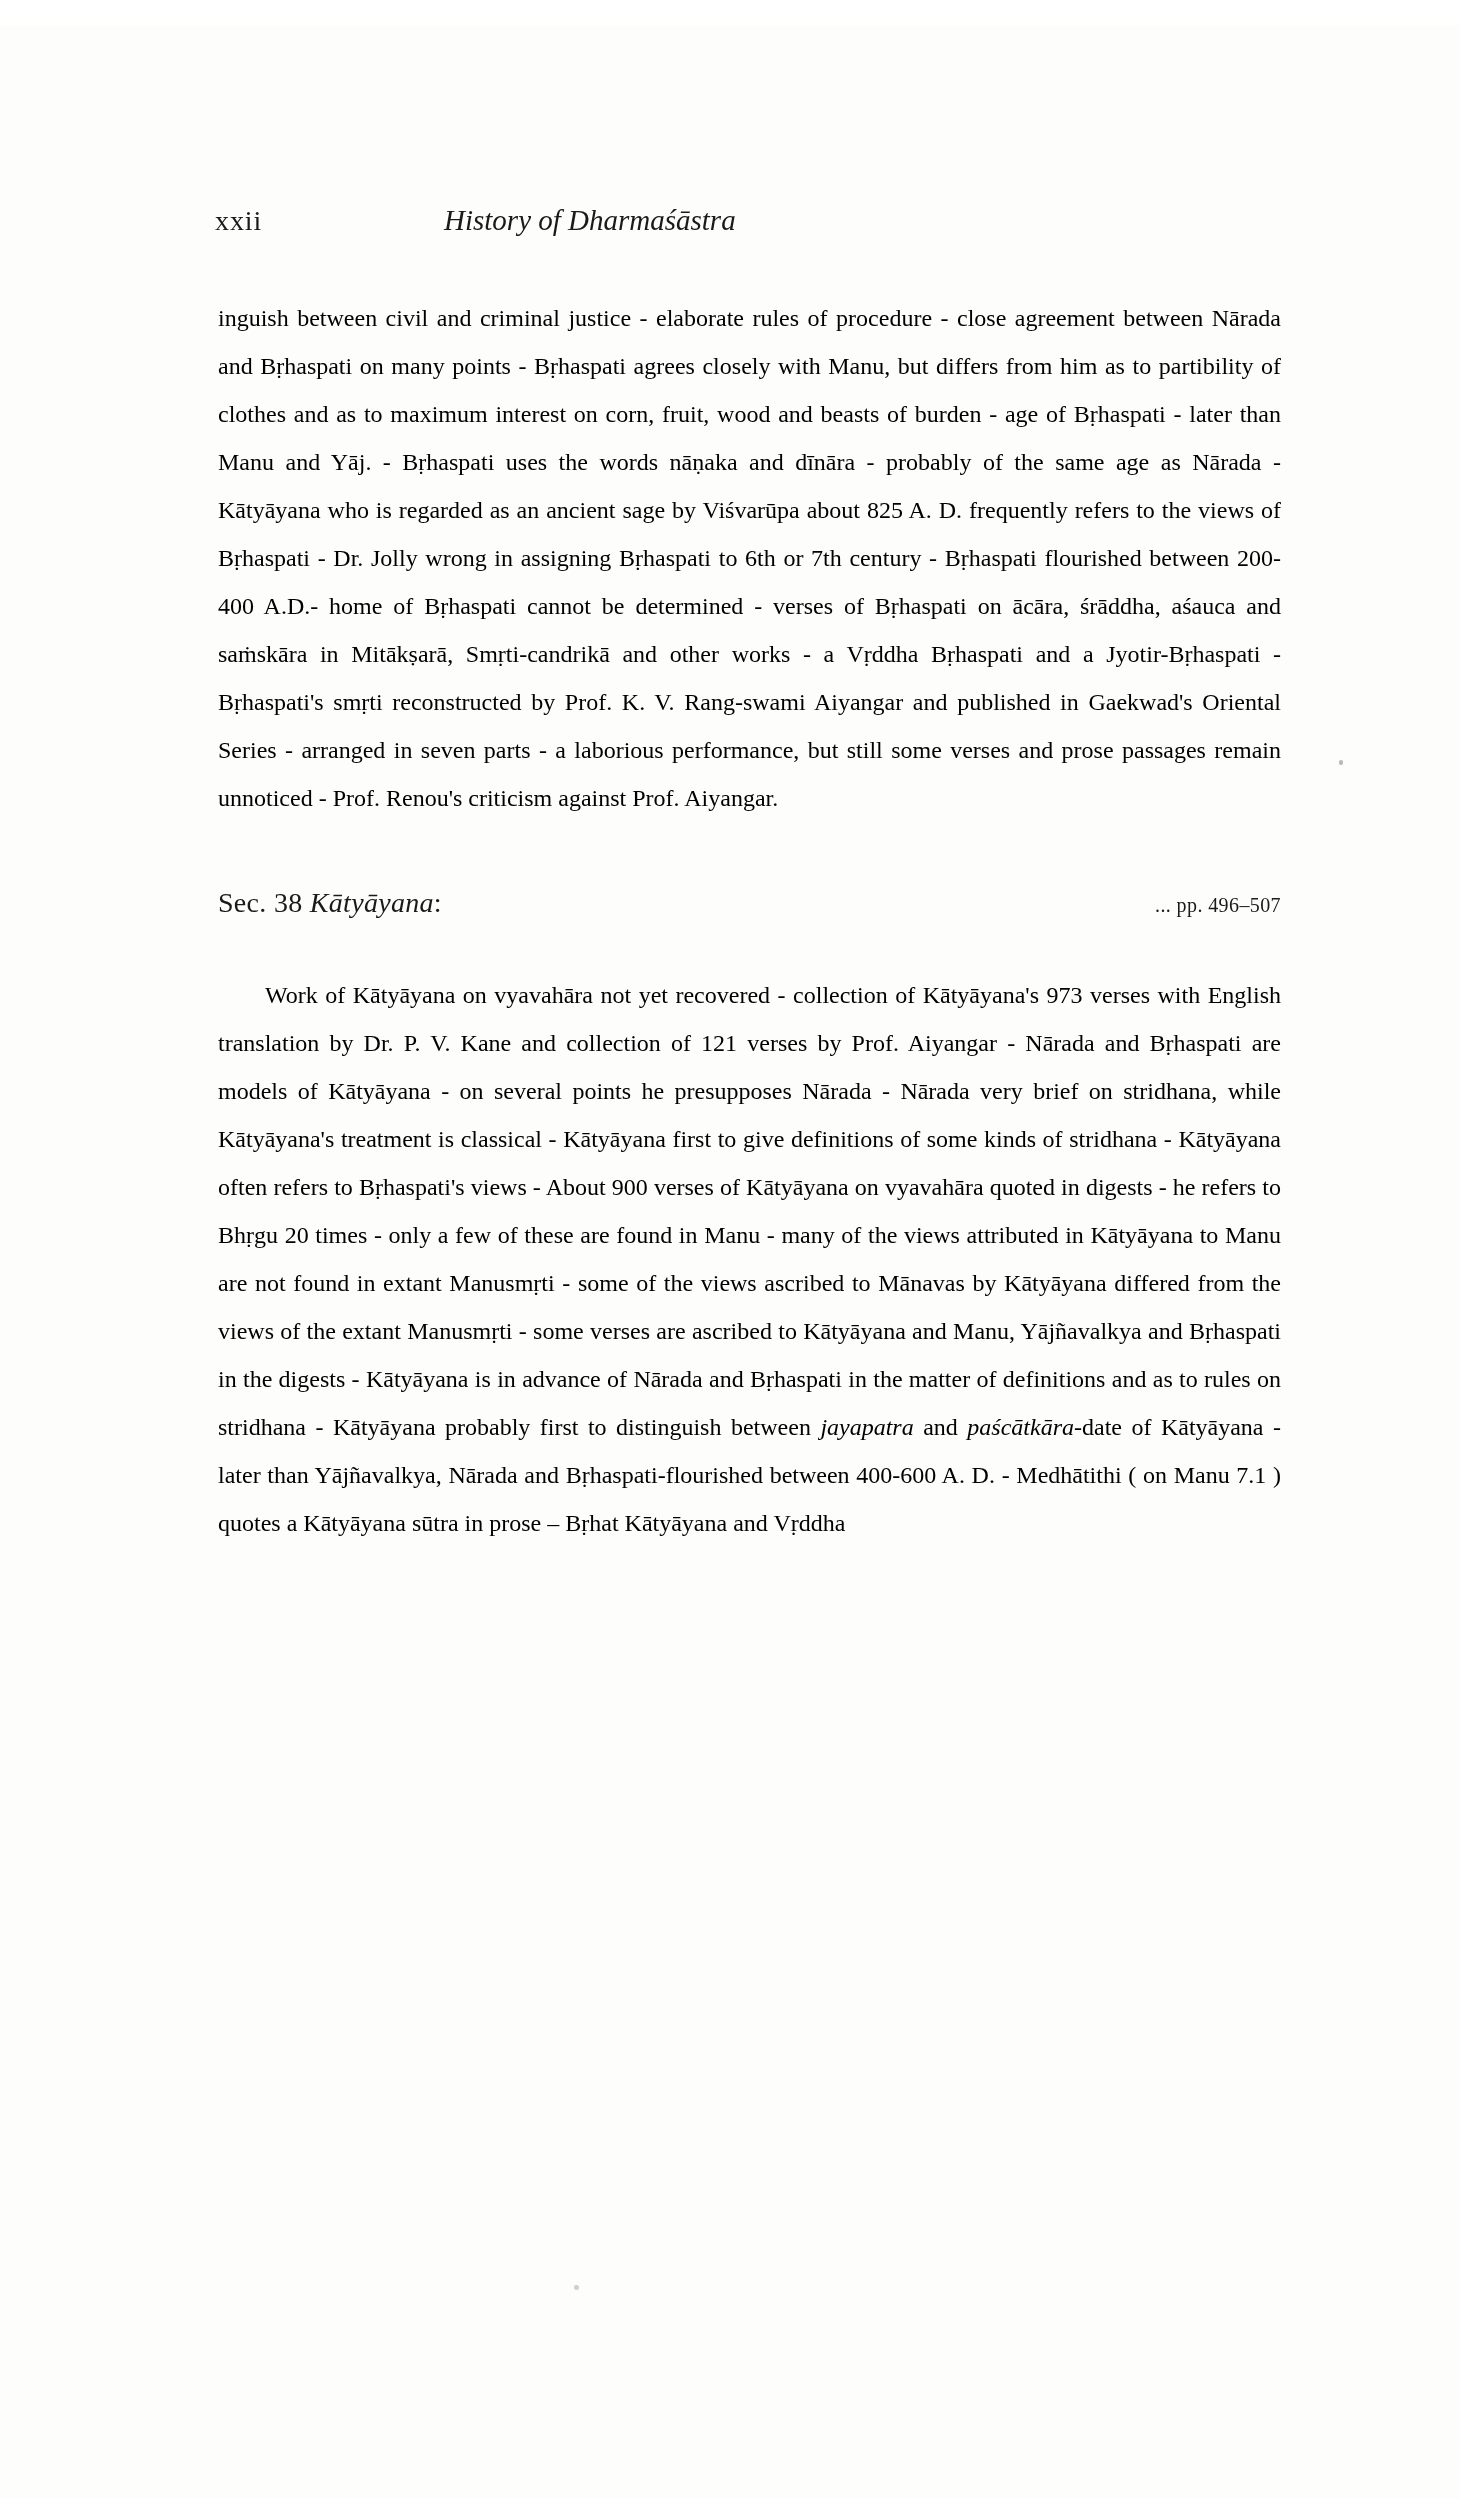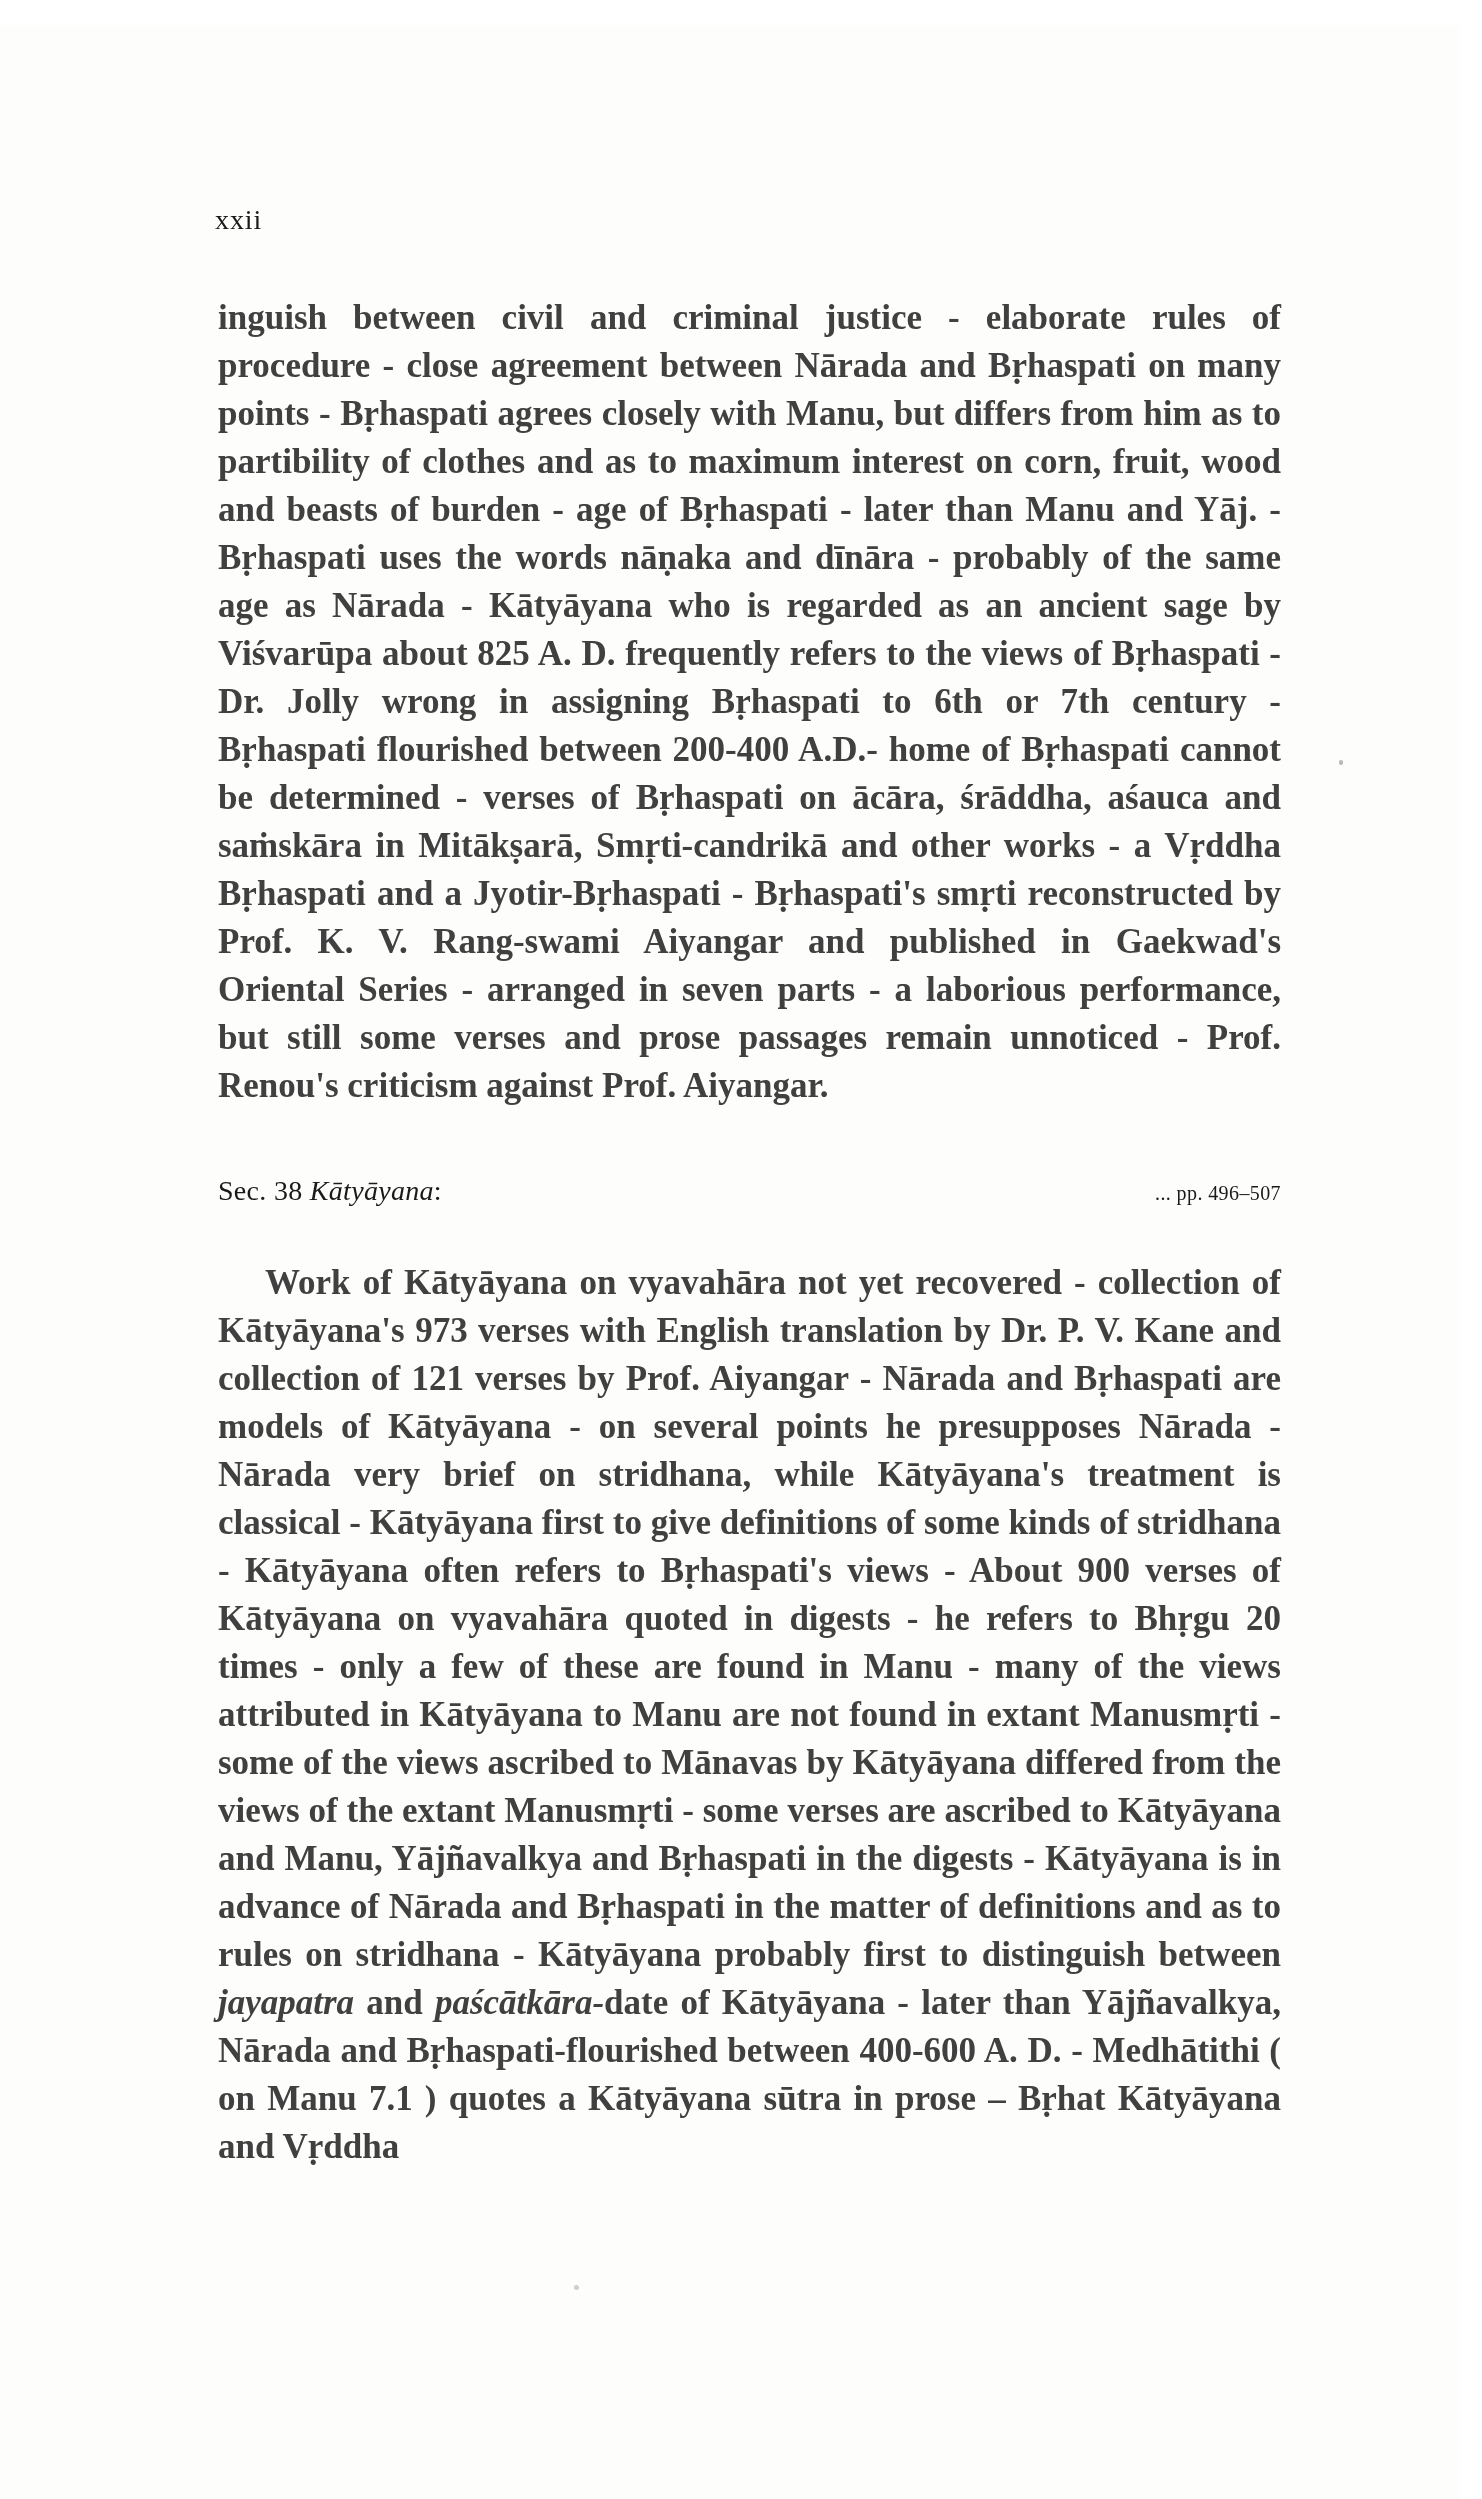--- a/index.html
+++ b/index.html
@@ -47,26 +47,25 @@
     padding-left: 59px;
   }
   .content {
     position: absolute;
     left: 218px;
     top: 269px;
     width: 1063px;
   }
   p.body-text {
     margin: 0;
-    font-size: 35px;
+    font-size: 24px;
     line-height: 48px;
     text-align: justify;
     text-justify: inter-word;
-    color: #404040;
-    font-weight: bold;
+    color: #000000;
     -webkit-font-smoothing: antialiased;
   }
   p.para-a {
     text-indent: 0;
   }
   .section-head {
     margin-top: 65px;
     display: flex;
     align-items: baseline;
     justify-content: space-between;
@@ -108,20 +107,21 @@
     opacity: .6;
   }
 </style>
 </head>
 <body>
 
 <div class="page">
 
   <div class="header">
     <div class="folio">xxii</div>
+    <div class="running-title">History of Dharmaśāstra</div>
   </div>
 
   <div class="content">
 
     <p class="body-text para-a">inguish between civil and criminal justice - elaborate rules of procedure - close agreement between Nārada and Bṛhaspati on many points - Bṛhaspati agrees closely with Manu, but differs from him as to partibility of clothes and as to maximum interest on corn, fruit, wood and beasts of burden - age of Bṛhaspati - later than Manu and Yāj. - Bṛhaspati uses the words nāṇaka and dīnāra - probably of the same age as Nārada - Kātyāyana who is regarded as an ancient sage by Viśvarūpa about 825 A. D. frequently refers to the views of Bṛhaspati - Dr. Jolly wrong in assigning Bṛhaspati to 6th or 7th century - Bṛhaspati flourished between 200-400 A.D.- home of Bṛhaspati cannot be determined - verses of Bṛhaspati on ācāra, śrāddha, aśauca and saṁskāra in Mitākṣarā, Smṛti-candrikā and other works - a Vṛddha Bṛhaspati and a Jyotir-Bṛhaspati - Bṛhaspati's smṛti reconstructed by Prof. K. V. Rang-swami Aiyangar and published in Gaekwad's Oriental Series - arranged in seven parts - a laborious performance, but still some verses and prose passages remain unnoticed - Prof. Renou's criticism against Prof. Aiyangar.</p>
 
     <div class="section-head">
       <div class="sec-label"><span>Sec. 38 </span><i>Kātyāyana</i><span>:</span></div>
       <div class="sec-pages">... pp. 496–507</div>
     </div>

